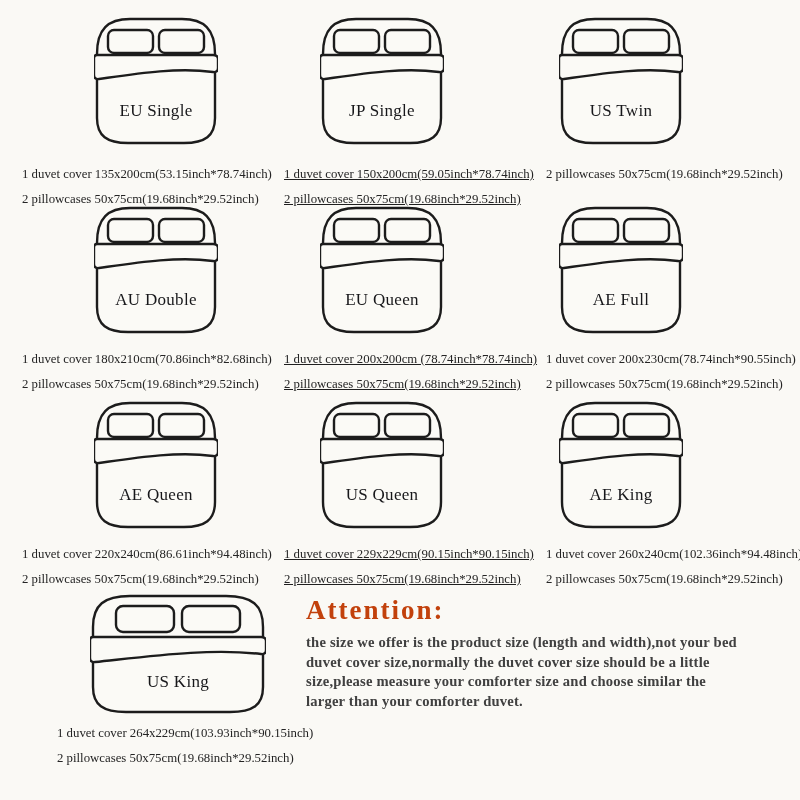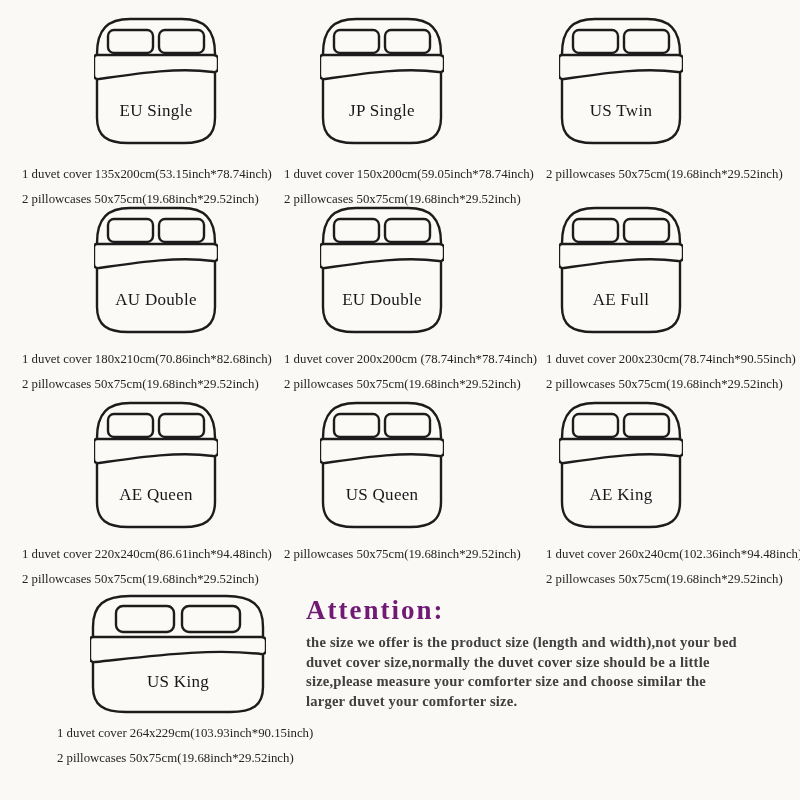--- a/index.html
+++ b/index.html
@@ -47,40 +47,40 @@
     line-height: 25px;
     white-space: nowrap;
     color: #242424;
   }
 
   
   .col-a .bed  { margin-left: 94px; }
   .col-b .bed  { margin-left: 50px; }
   .col-c .bed  { margin-left: 24px; }
   .col-a .dims { padding-left: 22px; }
-  .col-b .dims { padding-left: 14px; }
+  .col-b .dims { padding-left: 14px; text-decoration: underline; }
   .col-c .dims { padding-left: 11px; }
 
   
   .row-1 .bed { margin-top: 16px; }
   .row-2 .bed, .row-3 .bed { margin-top: 10px; }
   .row-1 .dims { margin-top: 16px; }
   .row-2 .dims, .row-3 .dims { margin-top: 12px; }
 
   
   .king-cell .bed-wide { margin: 8px 0 0 90px; }
   .king-cell .dims { margin-top: 6px; padding-left: 57px; text-align: center; }
 
   
   .attn { grid-column: 2 / 4; padding: 10px 4px 0 36px; }
   .attn-title {
     font-size: 27px;
     font-weight: bold;
     letter-spacing: 2px;
-    color: #701a75;
+    color: #c2410c;
     line-height: 1.15;
   }
   .attn-body { margin-top: 7px; }
   .attn-line {
     font-size: 14.6px;
     font-weight: bold;
     line-height: 19.6px;
     letter-spacing: .2px;
     white-space: nowrap;
     color: #404040;
@@ -158,21 +158,21 @@
       <div class="dim-line">1 duvet cover 180x210cm(70.86inch*82.68inch)</div>
       <div class="dim-line">2 pillowcases 50x75cm(19.68inch*29.52inch)</div>
     </div>
   </div>
 
   <div class="card row-2 col-b">
     <div class="bed">
       <svg class="bed-svg" viewBox="0 0 124 130">
           <use href="#bed-standard" xlink:href="#bed-standard"></use>
         </svg>
-      <span class="bed-label">EU Double</span>
+      <span class="bed-label">EU Queen</span>
     </div>
     <div class="dims">
       <div class="dim-line">1 duvet cover 200x200cm (78.74inch*78.74inch)</div>
       <div class="dim-line">2 pillowcases 50x75cm(19.68inch*29.52inch)</div>
     </div>
   </div>
 
   <div class="card row-2 col-c">
     <div class="bed">
       <svg class="bed-svg" viewBox="0 0 124 130">
@@ -200,20 +200,21 @@
   </div>
 
   <div class="card row-3 col-b">
     <div class="bed">
       <svg class="bed-svg" viewBox="0 0 124 130">
           <use href="#bed-standard" xlink:href="#bed-standard"></use>
         </svg>
       <span class="bed-label">US Queen</span>
     </div>
     <div class="dims">
+      <div class="dim-line">1 duvet cover 229x229cm(90.15inch*90.15inch)</div>
       <div class="dim-line">2 pillowcases 50x75cm(19.68inch*29.52inch)</div>
     </div>
   </div>
 
   <div class="card row-3 col-c">
     <div class="bed">
       <svg class="bed-svg" viewBox="0 0 124 130">
           <use href="#bed-standard" xlink:href="#bed-standard"></use>
         </svg>
       <span class="bed-label">AE King</span>
@@ -236,17 +237,17 @@
       <div class="dim-line">2 pillowcases 50x75cm(19.68inch*29.52inch)</div>
     </div>
   </div>
 
   <div class="attn">
     <div class="attn-title">Attention:</div>
     <div class="attn-body">
       <div class="attn-line">the size we offer is the product size (length and width),not your bed</div>
       <div class="attn-line">duvet cover size,normally the duvet cover size should be a little</div>
       <div class="attn-line">size,please measure your comforter size and choose similar the</div>
-      <div class="attn-line">larger duvet your comforter size.</div>
+      <div class="attn-line">larger than your comforter duvet.</div>
     </div>
   </div>
 
 </div>
 
 </body></html>

